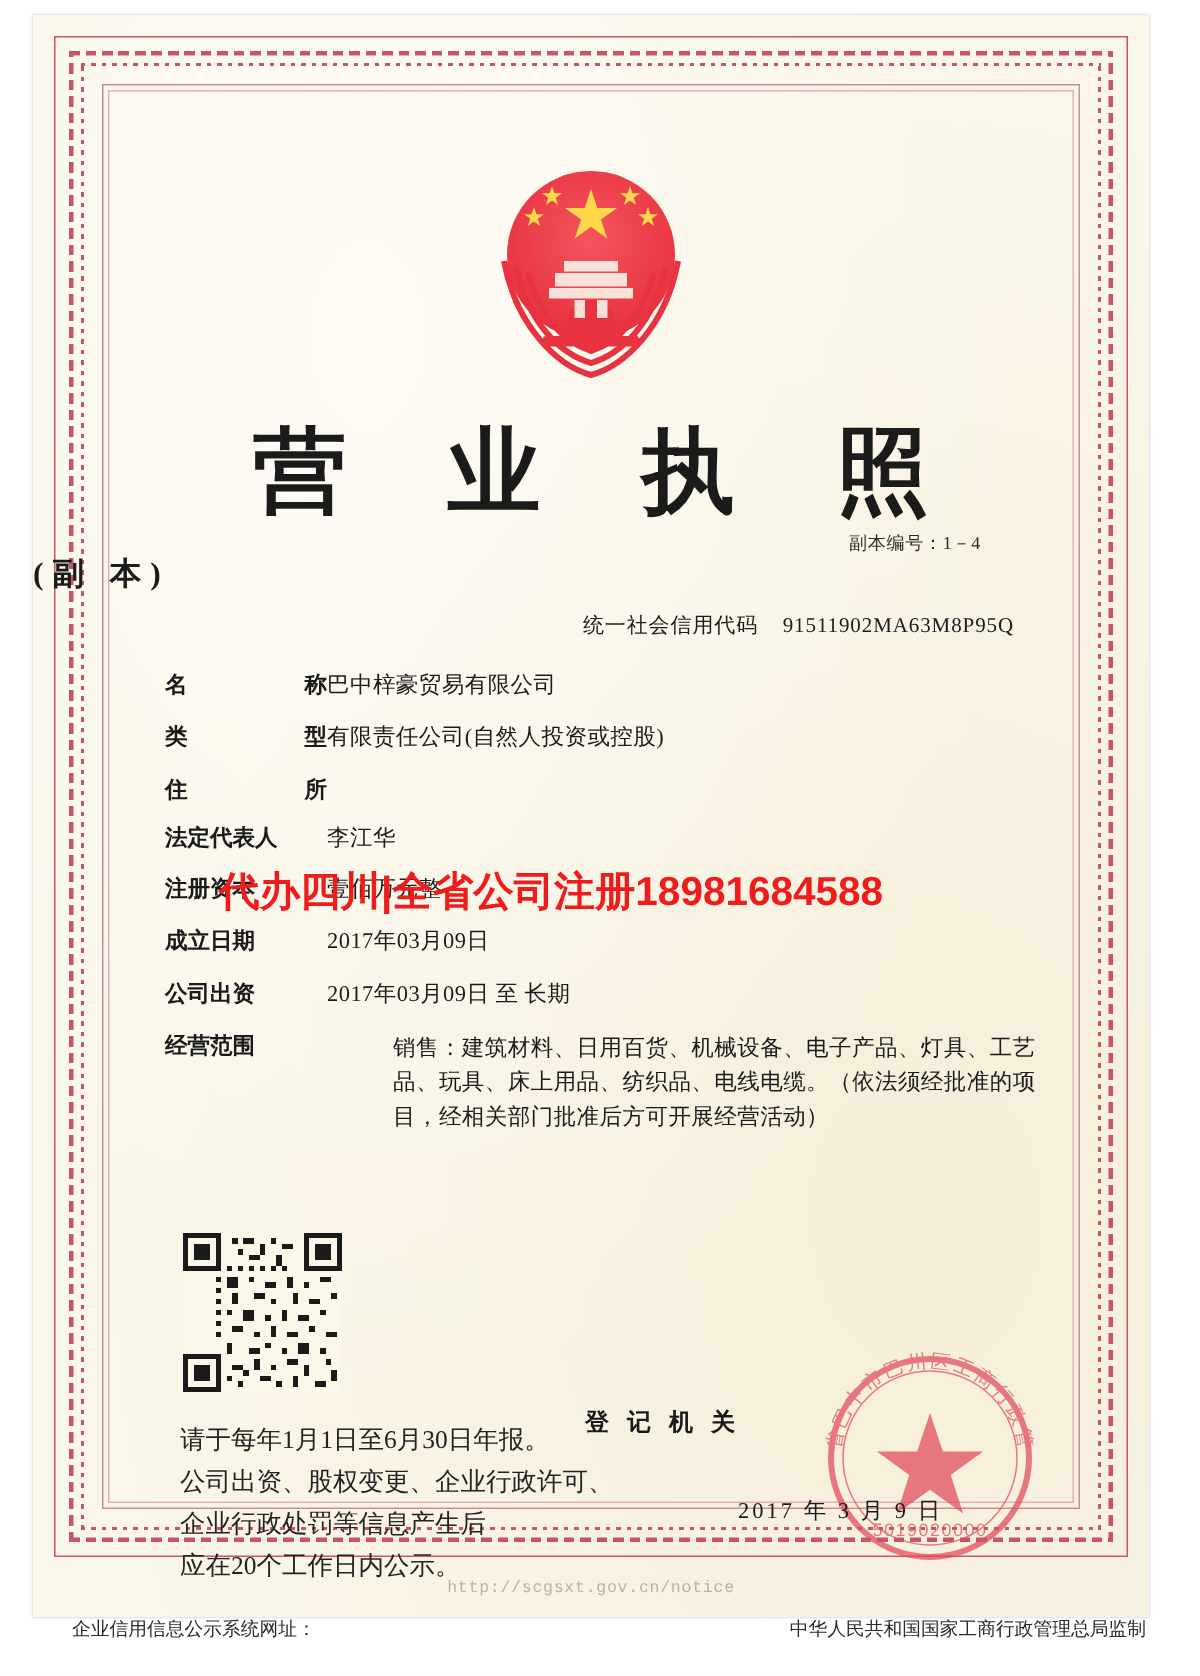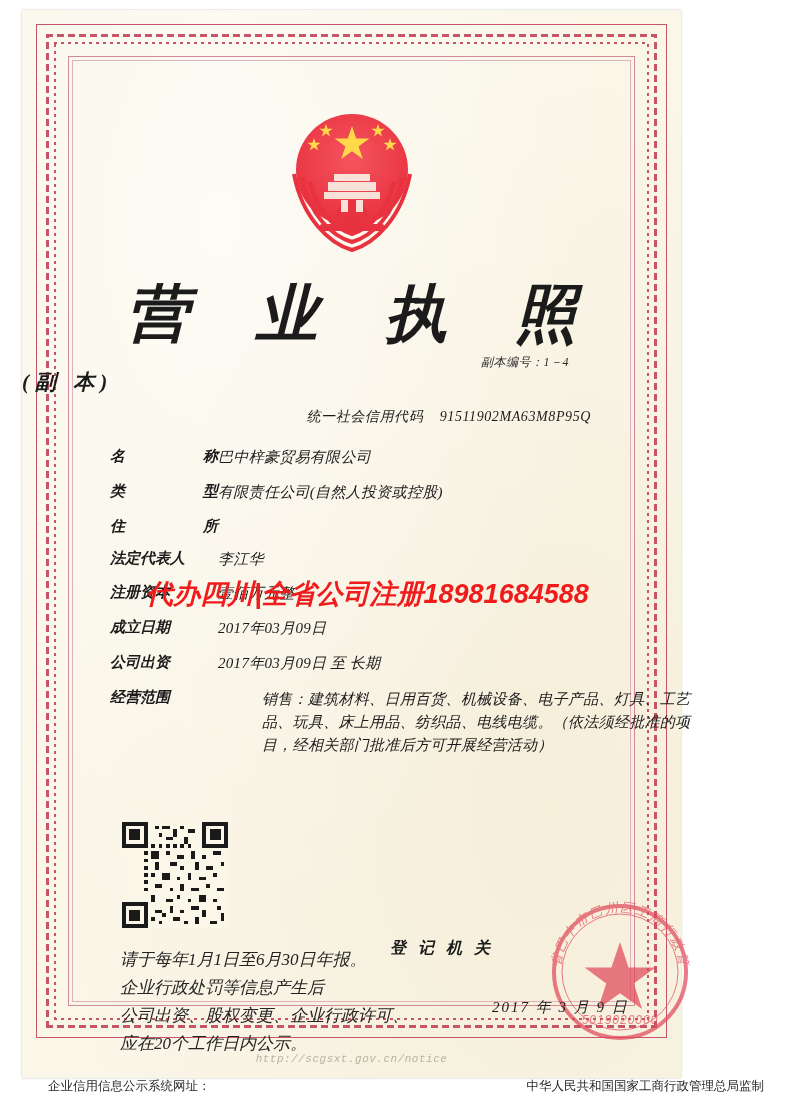--- a/index.html
+++ b/index.html
@@ -13,28 +13,27 @@
     font-family: "Liberation Serif", "DejaVu Serif", serif;
     position: relative;
     overflow: hidden;
   }
 
   
   #certificate {
     position: absolute;
     left: 22px;
     top: 10px;
-    width: 659px;
+    width: 744px;
     height: 1068px;
     background: #faf6e8;
     background-image:
       radial-gradient(ellipse at 30% 20%, rgba(255,255,255,0.55) 0%, rgba(250,246,232,0) 60%),
       radial-gradient(ellipse at 80% 75%, rgba(244,236,214,0.8) 0%, rgba(250,246,232,0) 65%);
     box-shadow: 0 0 2px rgba(0,0,0,0.25);
-    font-style: italic;
   }
 
   
   .frame-outer {
     position: absolute;
     left: 14px; top: 14px; right: 14px; bottom: 40px;
     border: 1.5px solid #c8546a;
   }
   
   .frame-band {
@@ -455,22 +454,22 @@
         <rect x="24" y="27" width="2" height="1"></rect>
           <rect x="27" y="25" width="1" height="2"></rect>
         <rect x="8" y="26" width="1" height="1"></rect>
           <rect x="11" y="25" width="1" height="1"></rect>
       </g>
     </svg>
   </div>
 
   <div class="notes">
     <div>请于每年1月1日至6月30日年报。</div>
+    <div>公司出资、股权变更、企业行政许可、</div>
     <div>企业行政处罚等信息产生后</div>
-    <div>公司出资、股权变更、企业行政许可、</div>
     <div>应在20个工作日内公示。</div>
   </div>
 
   <div class="registry">登 记 机 关</div>
 
   <div class="seal">
     <svg viewBox="0 0 152 152" width="152" height="152" aria-hidden="true">
       <defs>
         <path id="sealArc" d="M 76,142 m -60,0 a 60,60 0 1,1 120,0 a 60,60 0 1,1 -120,0"></path>
         <path id="sealTextPath" d="M 16,76 a 60,60 0 1,1 120,0"></path>

